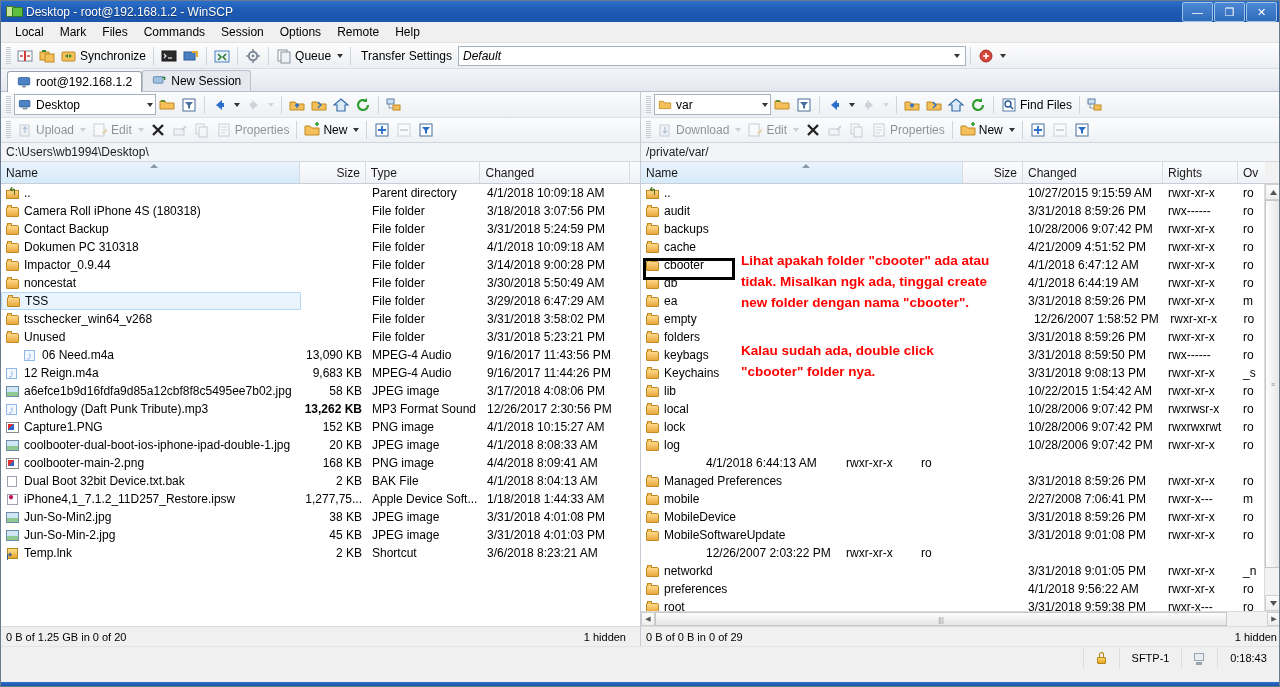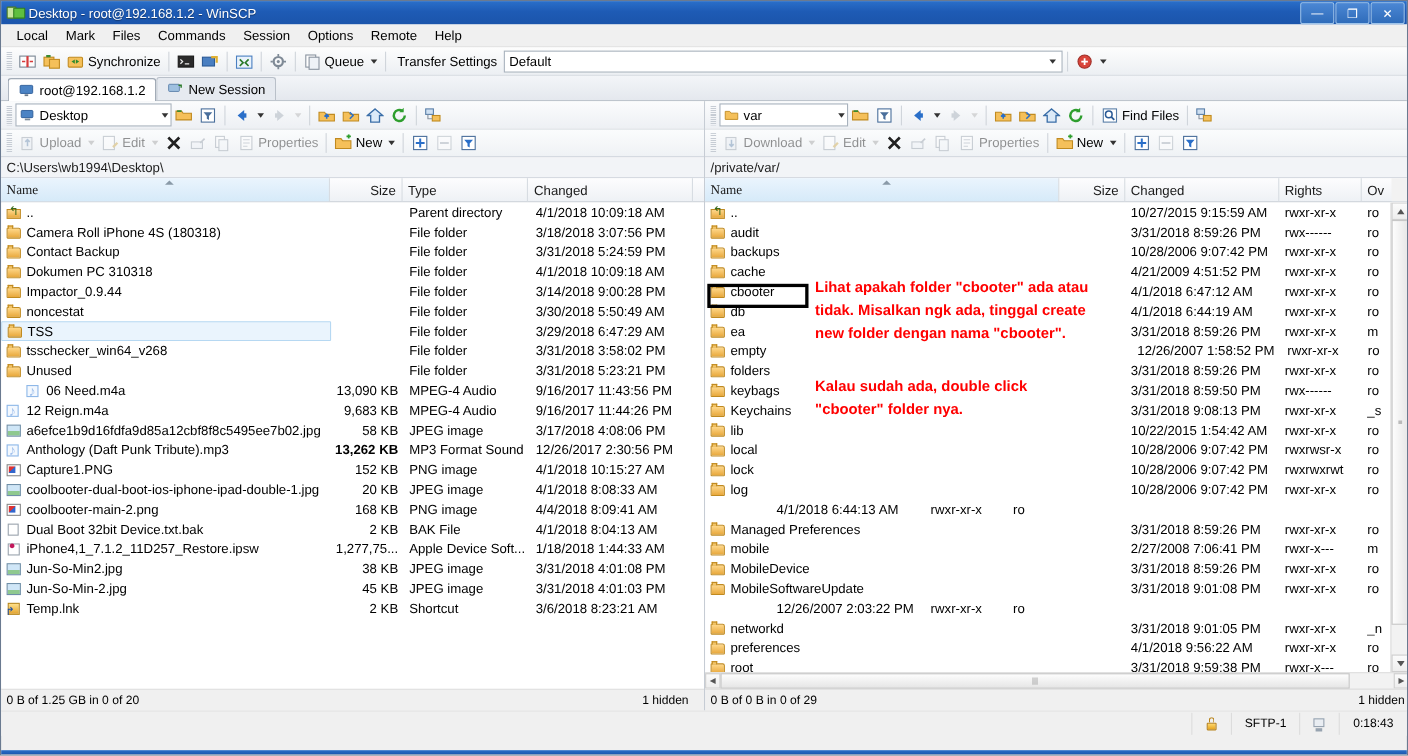--- a/index.html
+++ b/index.html
@@ -40,21 +40,21 @@
   .grip{width:5px;height:18px;background:
         repeating-linear-gradient(to bottom,#c6ccd4 0 1px,transparent 1px 2px);
         margin:0 3px;flex:none;}
   .tbtn{display:flex;align-items:center;height:22px;padding:0 3px;gap:3px;white-space:nowrap;font-size:12px;}
   .tsep{width:1px;height:18px;background:#d0d5db;margin:0 4px;flex:none;}
   .tb-label{font-size:12px;}
   .caret{width:0;height:0;border-left:3px solid transparent;border-right:3px solid transparent;
          border-top:4px solid #333;margin-left:3px;}
   .ts-label{font-size:12px;margin-right:6px;margin-left:6px;}
   .combo{height:18px;background:#fff;border:1px solid #a8b2bd;display:flex;align-items:center;
-         justify-content:space-between;padding:0 2px 0 4px;font-size:12px;}
+         justify-content:space-between;padding:0 2px 0 4px;font-size:12px;font-style:italic;}
   .combo .cbtn{width:13px;height:14px;display:flex;align-items:center;justify-content:center;}
 
   
   .tabbar{height:22px;background:linear-gradient(to bottom,#f3f5f8,#e4e8ee);
           display:flex;align-items:flex-end;padding-left:6px;border-bottom:1px solid #b9c0c9;}
   .tab{height:20px;display:flex;align-items:center;gap:5px;padding:0 9px;font-size:12px;
        border:1px solid #b9c0c9;border-bottom:none;background:#e6eaf0;
        border-top-left-radius:3px;border-top-right-radius:3px;white-space:nowrap;}
   .tab.active{background:#fff;border-color:#9aa4b0;position:relative;top:1px;}
 
@@ -72,21 +72,21 @@
   .dis{opacity:.42;}
 
   .pathline{height:18px;background:#f2f4f7;border-bottom:1px solid #d3d8de;
             display:flex;align-items:center;padding-left:5px;font-size:12px;color:#222;}
 
   .hdr{height:21px;display:flex;background:linear-gradient(to bottom,#fdfdfe,#eef1f5);
        border-bottom:1px solid #c8ced6;position:relative;}
   .hcell{display:flex;align-items:center;font-size:12px;padding:0 5px;box-sizing:border-box;
          border-right:1px solid #d7dce2;position:relative;color:#1a1a1a;}
   .hcell.num{justify-content:flex-end;}
-  .hcell.sel{background:linear-gradient(to bottom,#eaf4fd,#d6eaf9);font-family:Liberation Serif, serif;}
+  .hcell.sel{background:linear-gradient(to bottom,#eaf4fd,#d6eaf9);}
   .sortarrow{position:absolute;left:50%;top:2px;width:0;height:0;
              border-left:4px solid transparent;border-right:4px solid transparent;
              border-bottom:4px solid #8a9aa8;}
 
   .listwrap{flex:1;background:#fff;position:relative;overflow:hidden;}
   .row{height:18px;display:flex;align-items:center;font-size:12px;white-space:nowrap;}
   .row .c{box-sizing:border-box;padding:0 5px;overflow:hidden;display:flex;align-items:center;}
   .row .c.num{justify-content:flex-end;}
   .row.focus .c-name{background:#eaf4fd;border:1px solid #b6d8f2;box-sizing:border-box;
                      border-radius:1px;height:18px;}

